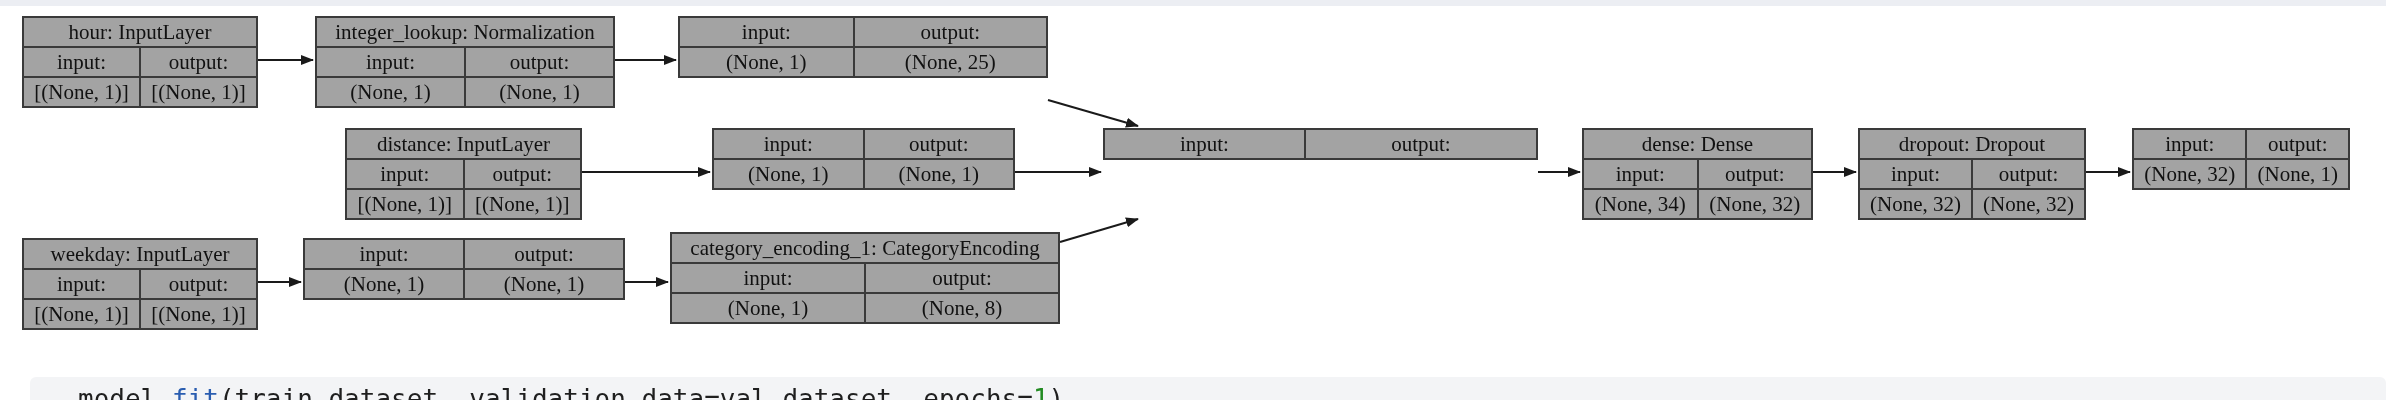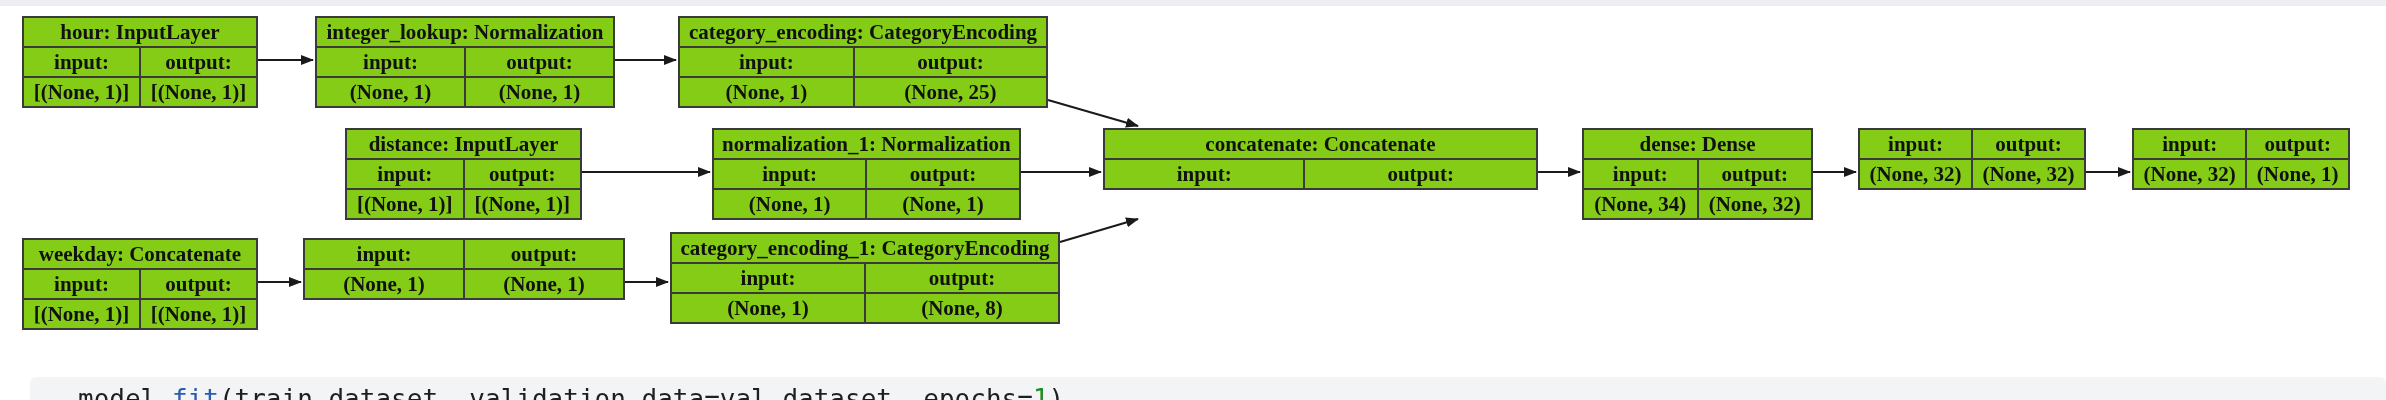--- a/index.html
+++ b/index.html
@@ -8,23 +8,22 @@
     background:#ffffff;font-family:"Liberation Serif", serif;
   }
   .top-strip{
     position:absolute;left:0;top:0;width:2386px;height:6px;
     background:#eceef3;
   }
   .diagram{position:absolute;left:0;top:0;width:2386px;height:370px;}
   table.node{
     position:absolute;
     border-collapse:collapse;
-    background:#84cc16;
+    background:#a3a3a3;
     table-layout:auto;
-    font-weight:bold;
   }
   table.node td{
     border:2px solid #3a3a3a;
     height:28px;
     padding:0 8px;
     text-align:center;
     vertical-align:middle;
     font-size:21px;
     color:#111111;
     white-space:nowrap;
@@ -96,23 +95,20 @@
     </tr>
     <tr>
       <td>(None, 1)</td>
       <td>(None, 1)</td>
     </tr>
   </tbody>
     </table>
 
   <table class="node" style="left:678px;top:16px;min-width:370px">
     <tbody>
-        <tr>
-          <td colspan="2">category_encoding: CategoryEncoding</td>
-        </tr>
     <tr>
       <td>input:</td>
       <td>output:</td>
     </tr>
     <tr>
       <td>(None, 1)</td>
       <td>(None, 25)</td>
     </tr>
   </tbody>
     </table>
@@ -128,39 +124,33 @@
     </tr>
     <tr>
       <td>[(None, 1)]</td>
       <td>[(None, 1)]</td>
     </tr>
   </tbody>
     </table>
 
   <table class="node" style="left:712px;top:128px;min-width:303px">
     <tbody>
-        <tr>
-          <td colspan="2">normalization_1: Normalization</td>
-        </tr>
     <tr>
       <td>input:</td>
       <td>output:</td>
     </tr>
     <tr>
       <td>(None, 1)</td>
       <td>(None, 1)</td>
     </tr>
   </tbody>
     </table>
 
   <table class="node" style="left:1103px;top:128px;min-width:435px">
     <tbody>
-        <tr>
-          <td colspan="2">concatenate: Concatenate</td>
-        </tr>
     <tr>
       <td>input:</td>
       <td>output:</td>
     </tr>
   </tbody>
     </table>
 
   <table class="node" style="left:1582px;top:128px;min-width:231px">
     <tbody>
         <tr>
@@ -172,20 +162,23 @@
     </tr>
     <tr>
       <td>(None, 34)</td>
       <td>(None, 32)</td>
     </tr>
   </tbody>
     </table>
 
   <table class="node" style="left:1858px;top:128px;min-width:228px">
     <tbody>
+        <tr>
+          <td colspan="2">dropout: Dropout</td>
+        </tr>
     <tr>
       <td>input:</td>
       <td>output:</td>
     </tr>
     <tr>
       <td>(None, 32)</td>
       <td>(None, 32)</td>
     </tr>
   </tbody>
     </table>
@@ -199,21 +192,21 @@
     <tr>
       <td>(None, 32)</td>
       <td>(None, 1)</td>
     </tr>
   </tbody>
     </table>
 
   <table class="node" style="left:22px;top:238px;min-width:236px">
     <tbody>
         <tr>
-          <td colspan="2">weekday: Concatenate</td>
+          <td colspan="2">weekday: InputLayer</td>
         </tr>
     <tr>
       <td>input:</td>
       <td>output:</td>
     </tr>
     <tr>
       <td>[(None, 1)]</td>
       <td>[(None, 1)]</td>
     </tr>
   </tbody>

